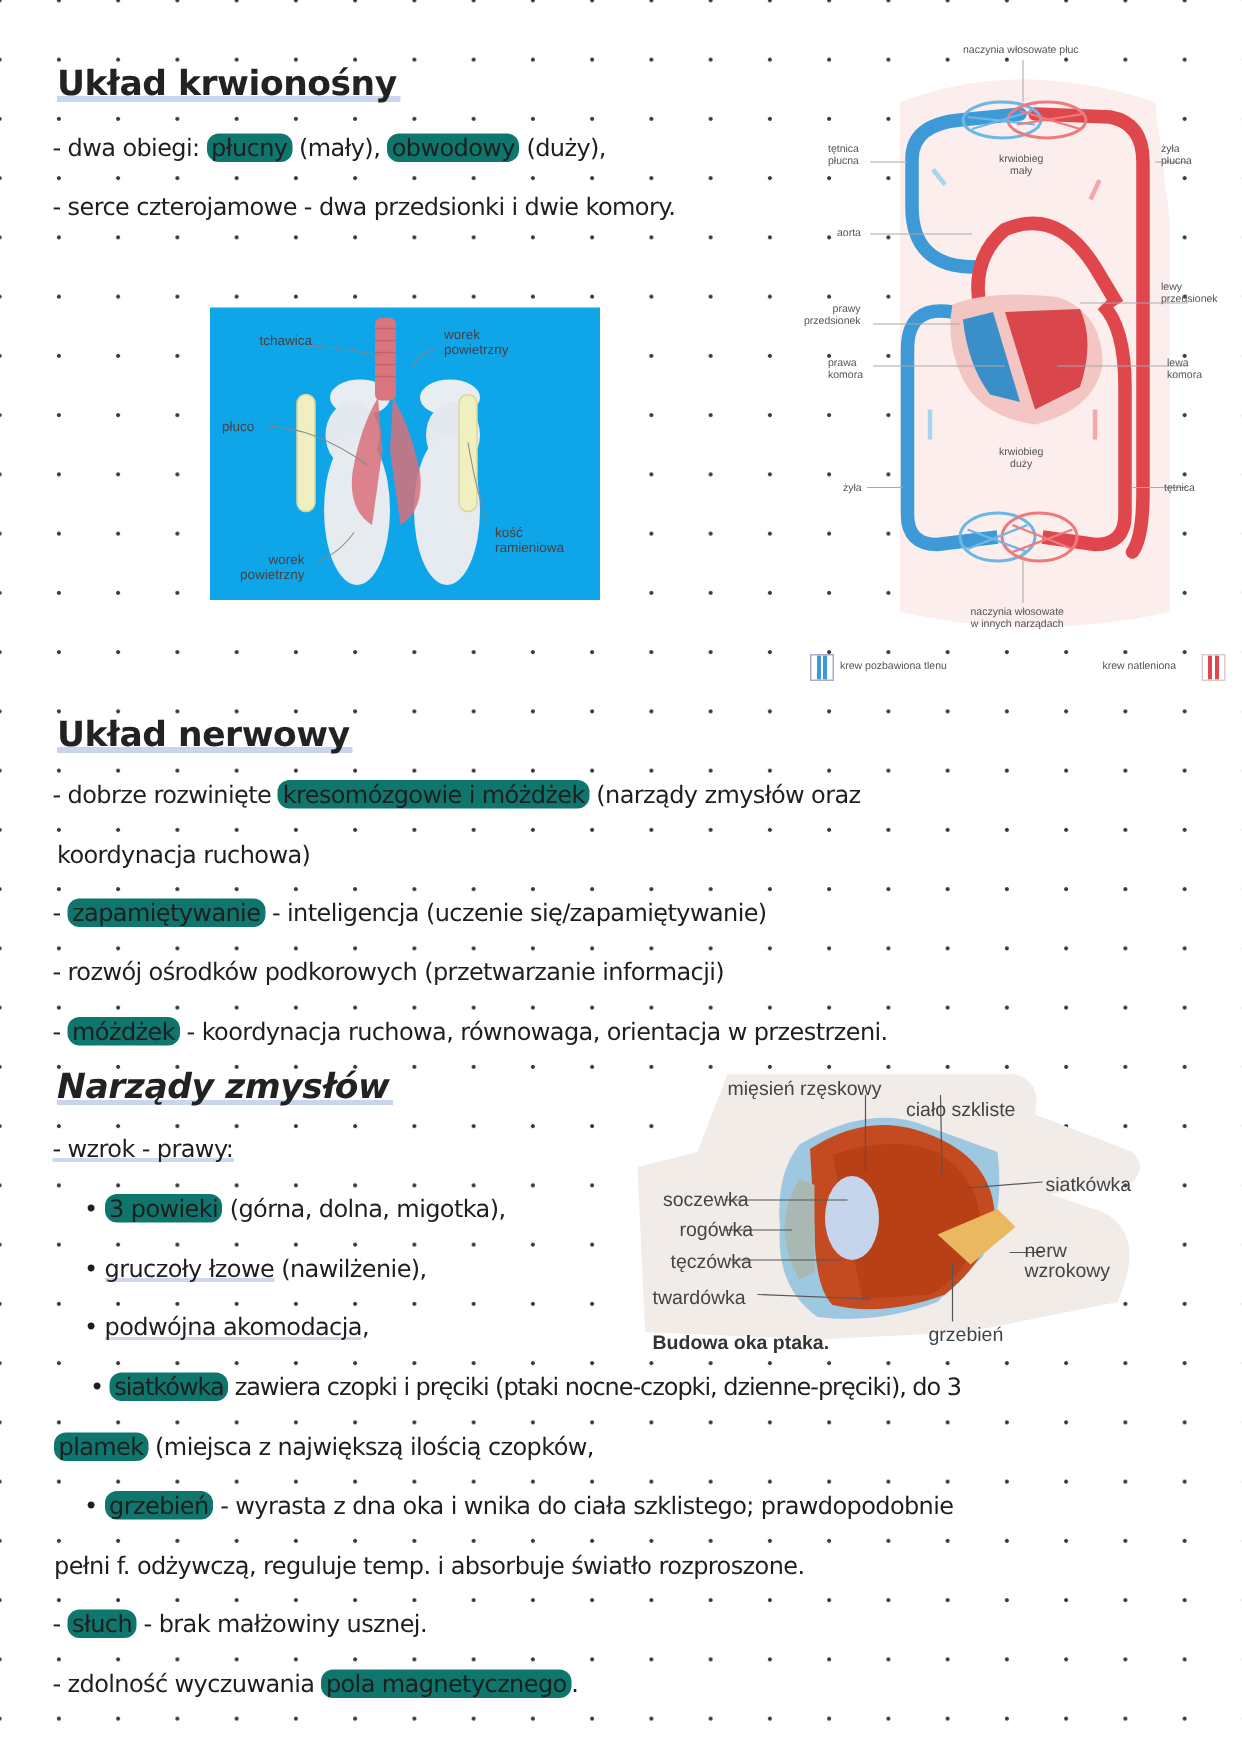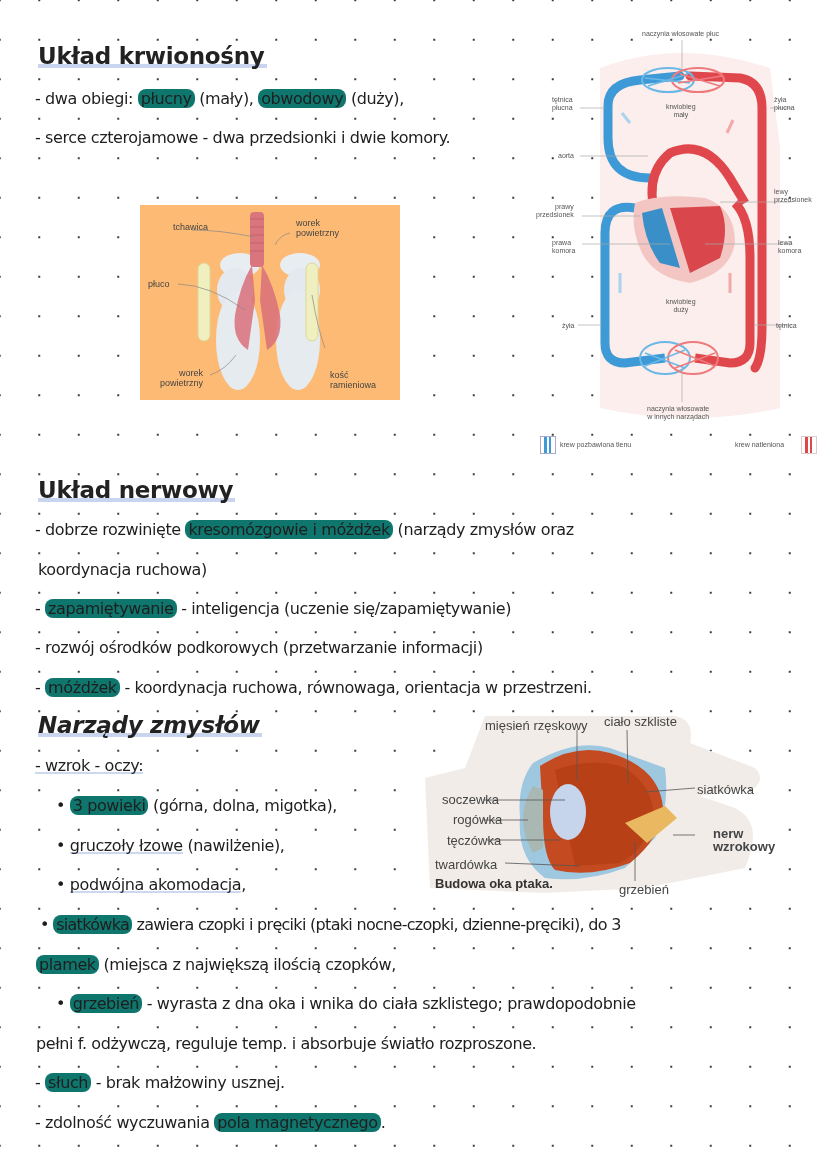--- a/index.html
+++ b/index.html
@@ -93,21 +93,21 @@
   <div class="lbl" style="left:32px;top:294px;">żyła</div>
   <div class="lbl" style="left:246px;top:294px;">tętnica</div>
   <div class="lbl" style="left:117px;top:377px;text-align:center;"><span>naczynia włosowate</span><br><span>w innych narządach</span></div>
 
   <div class="abs" style="left:10px;top:408px;width:14px;height:16px;border:1px solid #aac;background:linear-gradient(90deg,#fff 0,#fff 25%,#3d9ad6 25%,#3d9ad6 45%,#fff 45%,#fff 55%,#3d9ad6 55%,#3d9ad6 75%,#fff 75%);"></div>
   <div class="lbl" style="left:30px;top:413px;">krew pozbawiona tlenu</div>
   <div class="lbl" style="left:205px;top:413px;">krew natleniona</div>
   <div class="abs" style="left:271px;top:408px;width:14px;height:16px;border:1px solid #dcc;background:linear-gradient(90deg,#fff 0,#fff 25%,#e0474c 25%,#e0474c 45%,#fff 45%,#fff 55%,#e0474c 55%,#e0474c 75%,#fff 75%);"></div>
 </div>
 
-<div class="abs" style="left:140px;top:205px;width:260px;height:195px;background:#fdba74;">
+<div class="abs" style="left:140px;top:205px;width:260px;height:195px;background:#0ea5e9;">
   <svg width="260" height="195">
 
     <ellipse cx="100" cy="60" rx="20" ry="12" fill="#e8edf1"></ellipse>
     <ellipse cx="160" cy="60" rx="20" ry="12" fill="#e8edf1"></ellipse>
     <ellipse cx="95" cy="85" rx="18" ry="22" fill="#e3e9ef"></ellipse>
     <ellipse cx="162" cy="85" rx="18" ry="22" fill="#e3e9ef"></ellipse>
     <ellipse cx="98" cy="135" rx="22" ry="50" fill="#e6ebf0"></ellipse>
     <ellipse cx="158" cy="135" rx="22" ry="50" fill="#e6ebf0"></ellipse>
 
     <rect x="58" y="58" width="12" height="78" rx="6" fill="#f0efbf" stroke="#dcd89a"></rect>
@@ -129,21 +129,21 @@
       <path d="M150 28 Q140 30 135 40"></path>
       <path d="M38 79 Q70 80 105 105"></path>
       <path d="M70 170 Q85 165 96 150"></path>
       <path d="M185 143 Q178 125 172 90"></path>
     </g>
   </svg>
   <div class="elbl" style="left:33px;top:17px;font-size:9px;">tchawica</div>
   <div class="elbl" style="left:156px;top:13px;font-size:9px;line-height:10px;"><span>worek</span><br><span>powietrzny</span></div>
   <div class="elbl" style="left:8px;top:74px;font-size:9px;">płuco</div>
   <div class="elbl" style="left:20px;top:163px;font-size:9px;line-height:10px;text-align:right;"><span>worek</span><br><span>powietrzny</span></div>
-  <div class="elbl" style="left:190px;top:145px;font-size:9px;line-height:10px;margin-top:20px;"><span>kość</span><br><span>ramieniowa</span></div>
+  <div class="elbl" style="left:190px;top:145px;font-size:9px;line-height:10px;"><span>kość</span><br><span>ramieniowa</span></div>
 </div>
 
 <div class="abs h" style="left:38px;top:477px;">
   <span class="u">Układ nerwowy</span>
 </div>
 <div class="abs t" style="left:35px;top:520px;">
   <span>- dobrze rozwinięte </span><span class="hl">kresomózgowie i móżdżek</span><span> (narządy zmysłów oraz</span>
 </div>
 <div class="abs t" style="left:38px;top:560px;">koordynacja ruchowa)</div>
 <div class="abs t" style="left:35px;top:599px;">
@@ -151,32 +151,32 @@
 </div>
 <div class="abs t" style="left:35px;top:638px;">- rozwój ośrodków podkorowych (przetwarzanie informacji)</div>
 <div class="abs t" style="left:35px;top:678px;">
   <span>- </span><span class="hl">móżdżek</span><span> - koordynacja ruchowa, równowaga, orientacja w przestrzeni.</span>
 </div>
 
 <div class="abs h" style="left:38px;top:712px;font-style:italic;">
   <span class="u">Narządy zmysłów</span>
 </div>
 <div class="abs t" style="left:35px;top:756px;">
-  <span class="ul">- wzrok - oczy:</span>
+  <span class="ul">- wzrok - prawy:</span>
 </div>
 <div class="abs t" style="left:56px;top:796px;">
   <span>• </span><span class="hl">3 powieki</span><span> (górna, dolna, migotka),</span>
 </div>
 <div class="abs t" style="left:56px;top:836px;">
   <span>• </span><span class="ul">gruczoły łzowe</span><span> (nawilżenie),</span>
 </div>
 <div class="abs t" style="left:56px;top:875px;">
   <span>• </span><span class="ul">podwójna akomodacja</span><span>,</span>
 </div>
-<div class="abs t" style="left:40px;top:915px;letter-spacing:-0.7px;">
+<div class="abs t" style="left:60px;top:915px;letter-spacing:-0.7px;">
   <span>• </span><span class="hl">siatkówka</span><span> zawiera czopki i pręciki (ptaki nocne-czopki, dzienne-pręciki), do 3</span>
 </div>
 <div class="abs t" style="left:36px;top:955px;">
   <span class="hl">plamek</span><span> (miejsca z największą ilością czopków,</span>
 </div>
 <div class="abs t" style="left:56px;top:994px;">
   <span>• </span><span class="hl">grzebień</span><span> - wyrasta z dna oka i wnika do ciała szklistego; prawdopodobnie</span>
 </div>
 <div class="abs t" style="left:36px;top:1034px;">pełni f. odżywczą, reguluje temp. i absorbuje światło rozproszone.</div>
 <div class="abs t" style="left:35px;top:1073px;">
@@ -207,22 +207,22 @@
       <line x1="62" y1="132" x2="136" y2="132"></line>
       <line x1="80" y1="155" x2="155" y2="158"></line>
       <line x1="152" y1="22" x2="152" y2="73"></line>
       <line x1="202" y1="22" x2="203" y2="75"></line>
       <line x1="220" y1="84" x2="270" y2="80"></line>
       <line x1="248" y1="127" x2="270" y2="127"></line>
       <line x1="210" y1="134" x2="210" y2="173"></line>
     </g>
   </svg>
   <div class="elbl" style="left:60px;top:10px;">mięsień rzęskowy</div>
-  <div class="elbl" style="left:179px;top:6px;text-align:right;">ciało szkliste</div>
+  <div class="elbl" style="left:179px;top:24px;text-align:right;">ciało szkliste</div>
   <div class="elbl" style="left:17px;top:84px;">soczewka</div>
   <div class="elbl" style="left:28px;top:104px;">rogówka</div>
   <div class="elbl" style="left:22px;top:125px;">tęczówka</div>
   <div class="elbl" style="left:10px;top:149px;">twardówka</div>
   <div class="elbl" style="left:272px;top:74px;">siatkówka</div>
-  <div class="elbl" style="left:288px;top:119px;line-height:13px;font-weight:bold;"><span>nerw</span><br><span>wzrokowy</span></div>
+  <div class="elbl" style="left:258px;top:119px;line-height:13px;"><span>nerw</span><br><span>wzrokowy</span></div>
   <div class="elbl" style="left:194px;top:174px;">grzebień</div>
-  <div class="elbl" style="left:10px;top:168px;font-weight:bold;color:#333;">Budowa oka ptaka.</div>
+  <div class="elbl" style="left:10px;top:179px;font-weight:bold;color:#333;">Budowa oka ptaka.</div>
 </div>
 
 </body></html>

